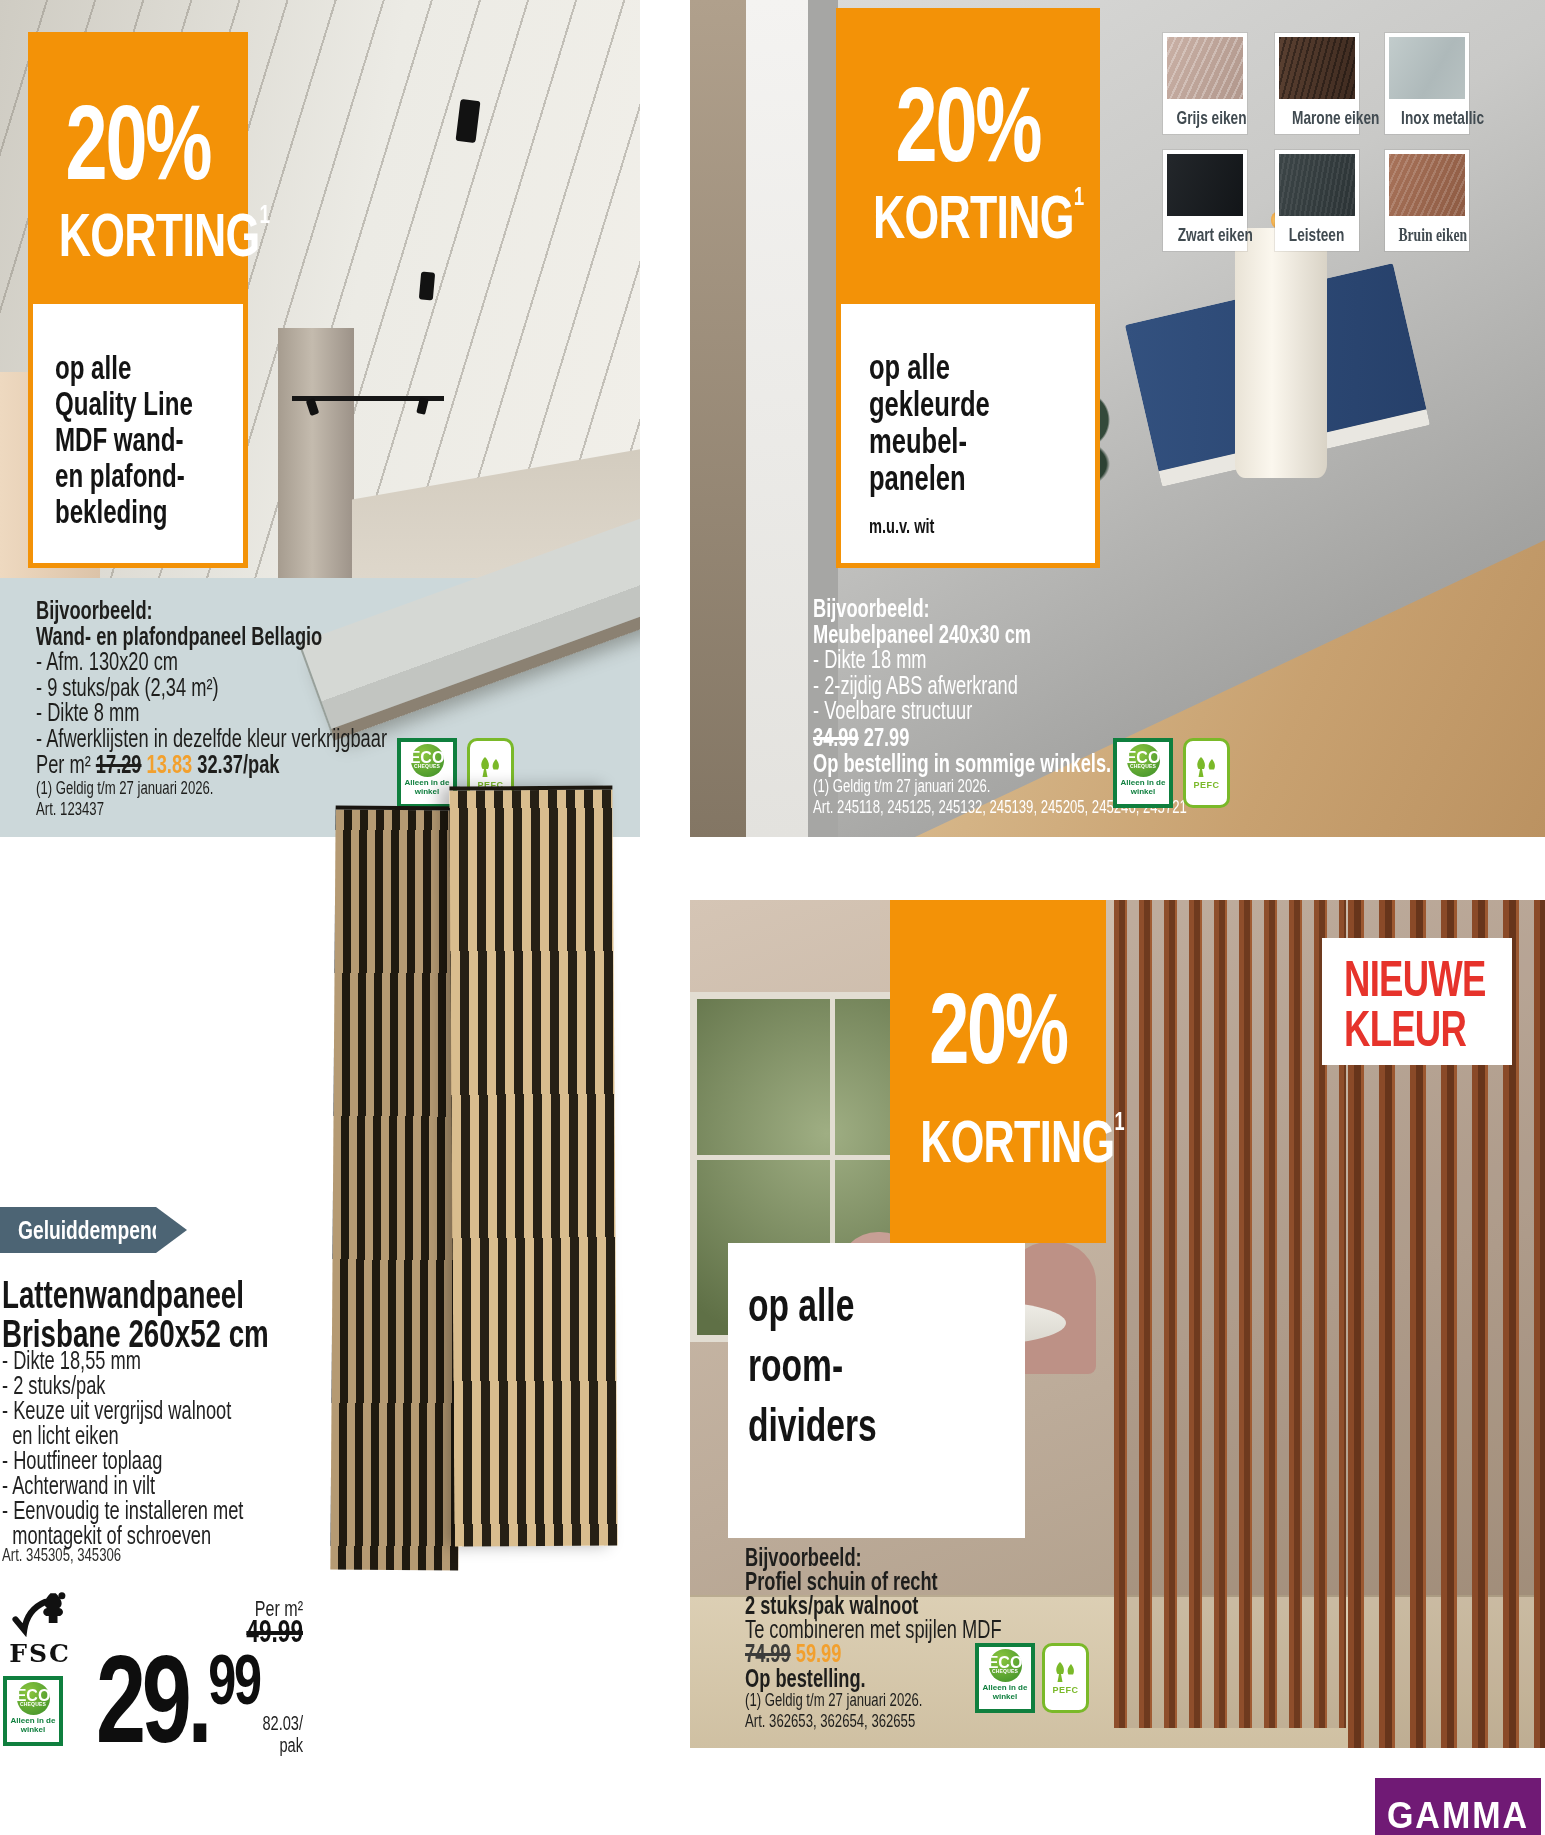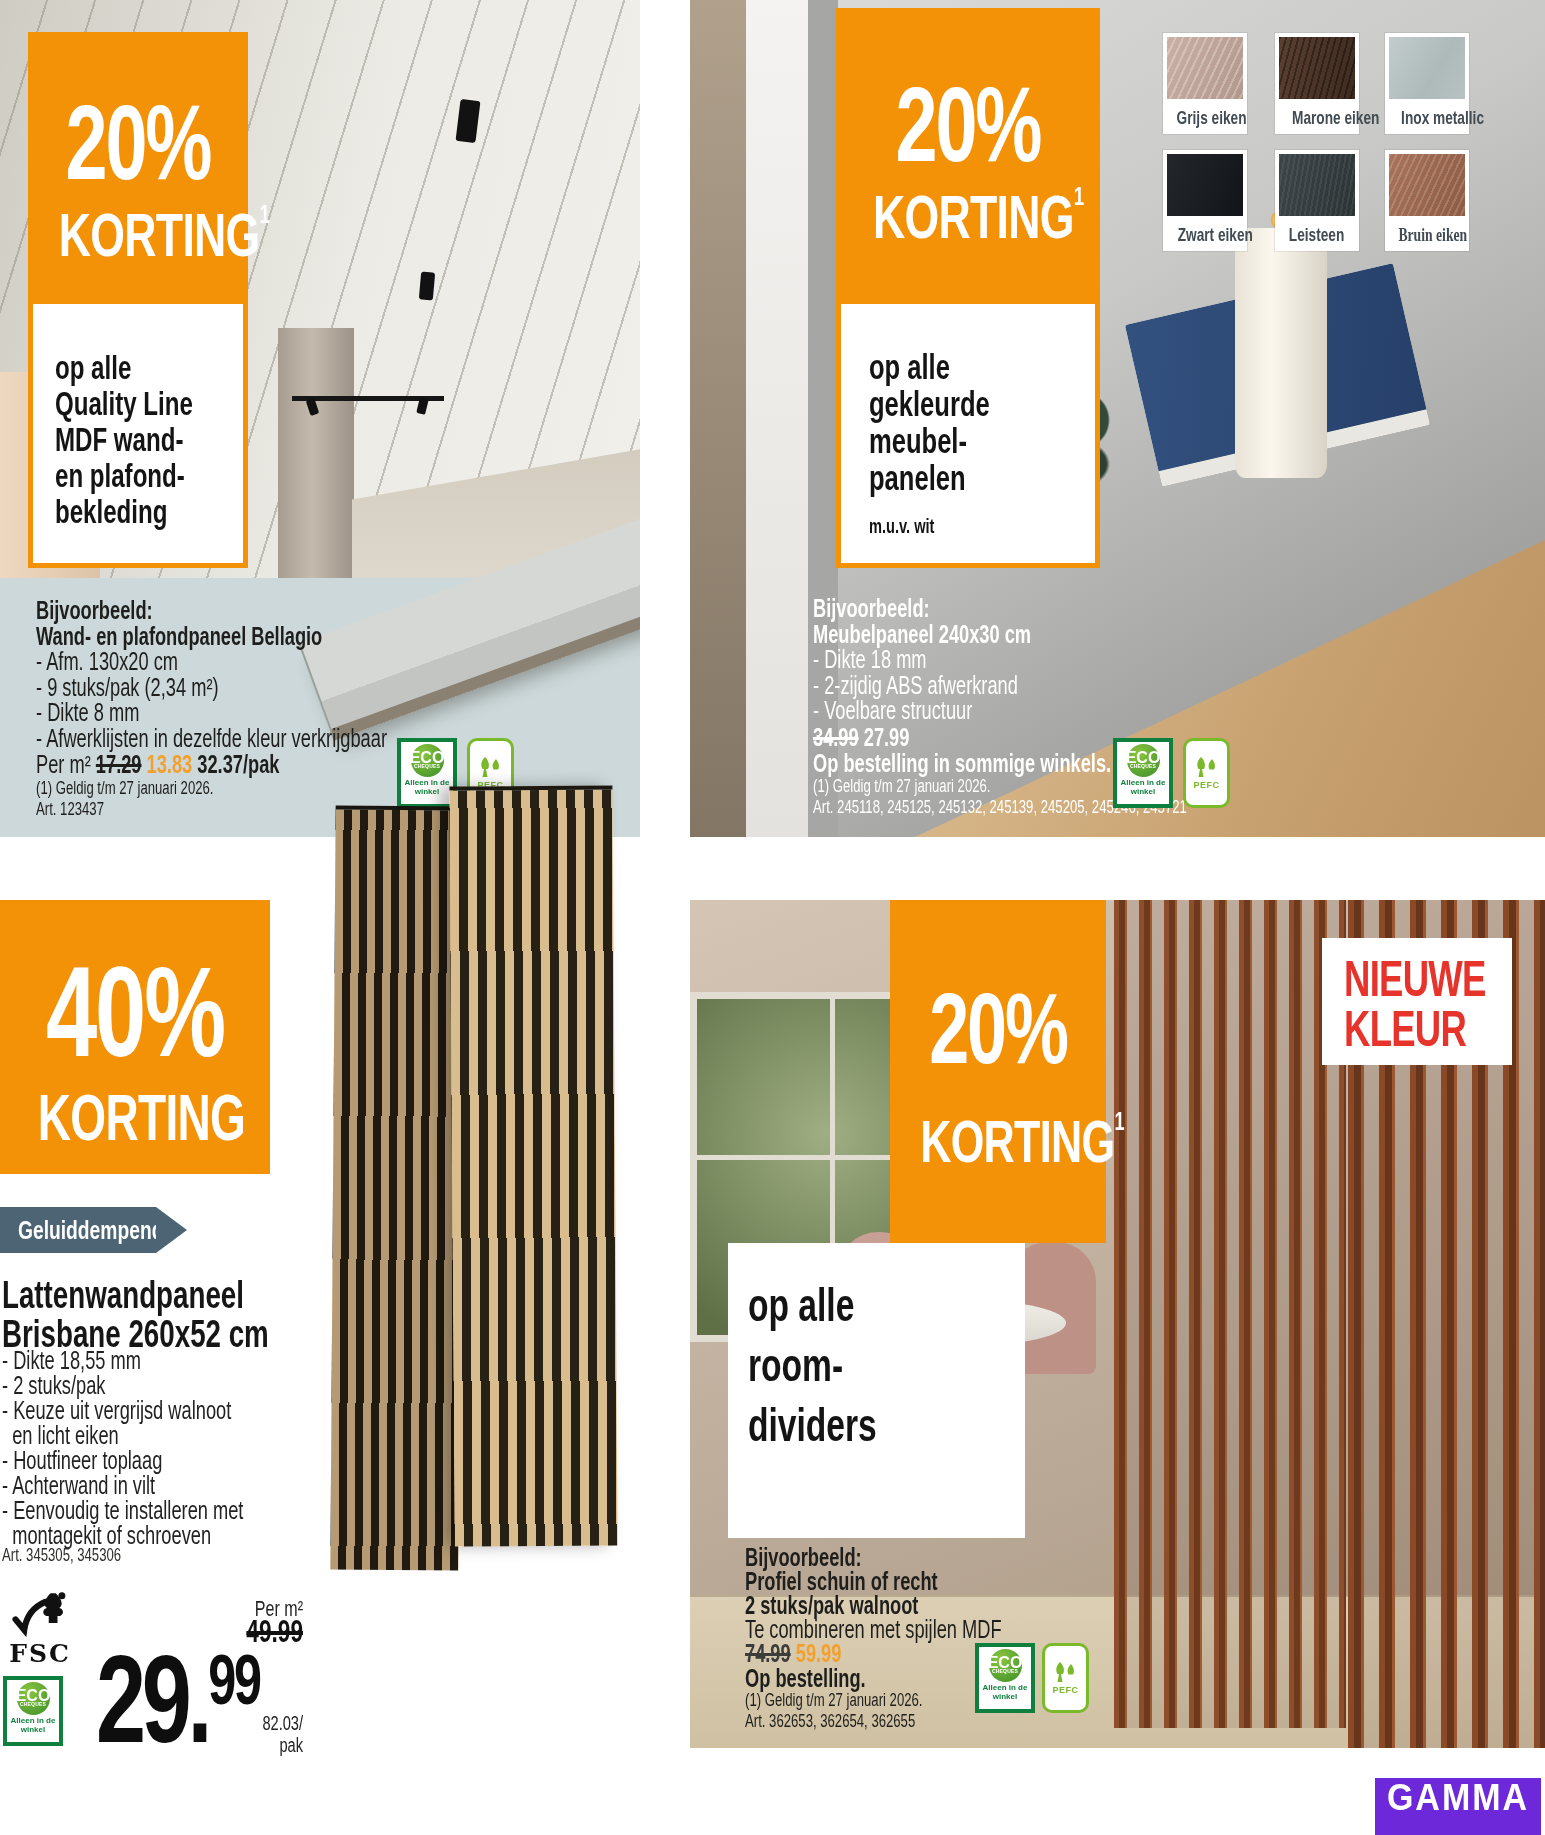--- a/index.html
+++ b/index.html
@@ -152,22 +152,22 @@
     background:radial-gradient(circle at 35% 30%,#8cc63f,#4e9b2e 75%);color:#fff;}
   .eco-t1{font-size:16px;font-weight:800;line-height:10px;}
   .eco-t2{font-size:5px;font-weight:800;line-height:6px;letter-spacing:.2px;}
   .eco-lbl{font-size:8px;line-height:8.5px;font-weight:800;color:#0f7f3e;text-align:center;width:46px;margin-top:2px;}
   .pefc-badge{position:absolute;width:47px;height:70px;background:#fff;border:3px solid #7ab929;border-radius:10px;
     box-sizing:border-box;display:flex;flex-direction:column;align-items:center;justify-content:center;gap:2px;}
   .pefc-txt{font-size:9px;font-weight:800;color:#7ab929;letter-spacing:.5px;}
   .fsc-logo{position:absolute;width:60px;display:flex;flex-direction:column;align-items:center;}
   .fsc-txt{font-family:"DejaVu Serif", serif;font-weight:bold;font-size:25px;letter-spacing:2px;color:#111;line-height:24px;}
   
-  .gamma-logo{position:absolute;left:1375px;top:1778px;width:166px;height:57px;background:#6d28d9;
-    display:flex;align-items:flex-start;justify-content:center;}
+  .gamma-logo{position:absolute;left:1375px;top:1778px;width:166px;height:57px;background:#701a75;
+    display:flex;align-items:flex-end;justify-content:center;}
   .gamma-txt{color:#fff;font-weight:800;font-size:34px;letter-spacing:2px;transform:scaleY(1.08);}
 </style>
 </head>
 <body>
 
 <div class="page">
 
   <section class="q q1">
     <div class="q1-ceiling"></div>
     <div class="q1-wallL"></div>
@@ -310,24 +310,20 @@
       <svg width="30" height="22" viewBox="0 0 30 22">
         <path d="M9 1C5.5 4.5 4 9 6.5 13H12C14 9 12.5 4.5 9 1Z" fill="#7ab929"></path>
         <path d="M20 3c-3 3-4.5 7-2.5 10.5H22c2-3.5.5-7.5-2-10.5z" fill="#7ab929"></path>
         <path d="M8 13l-1.5 8h5l-1.5-8z" fill="#7ab929"></path>
       </svg>
       <span class="pefc-txt">PEFC</span>
     </div>
   </section>
 
   <section class="q q3">
-    <div class="obox q3-obox">
-      <div class="pct condc" style="top:48px;font-size:128px;">40%</div>
-      <div class="kword condc" style="top:186px;font-size:64px;"><span>KORTING</span></div>
-    </div>
 
     <div class="q3-flag">
       <div class="q3-flag-txt">Geluiddempend</div>
     </div>
 
     <div class="q3-title cond">
       <div>Lattenwandpaneel</div>
       <div>Brisbane 260x52 cm</div>
     </div>
 

